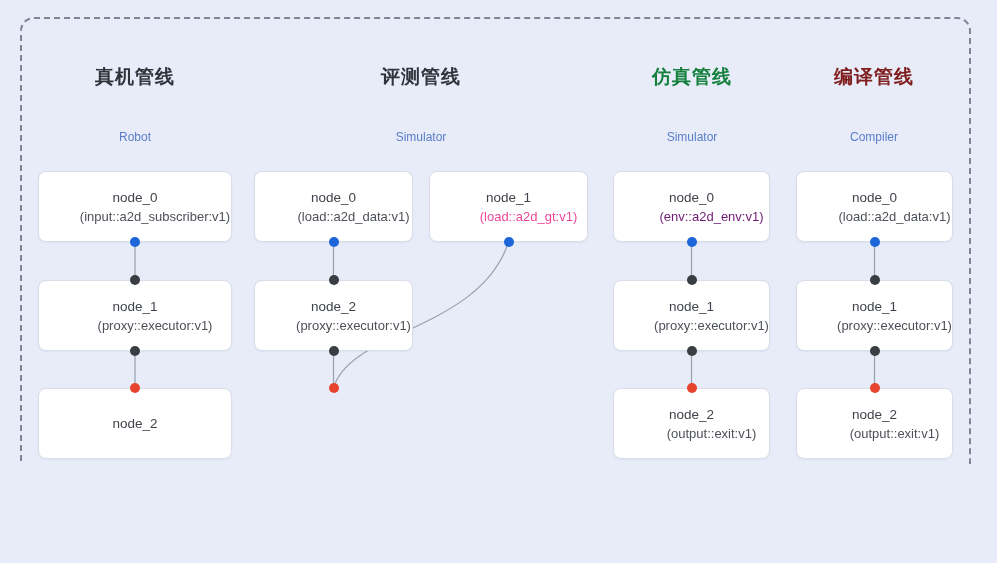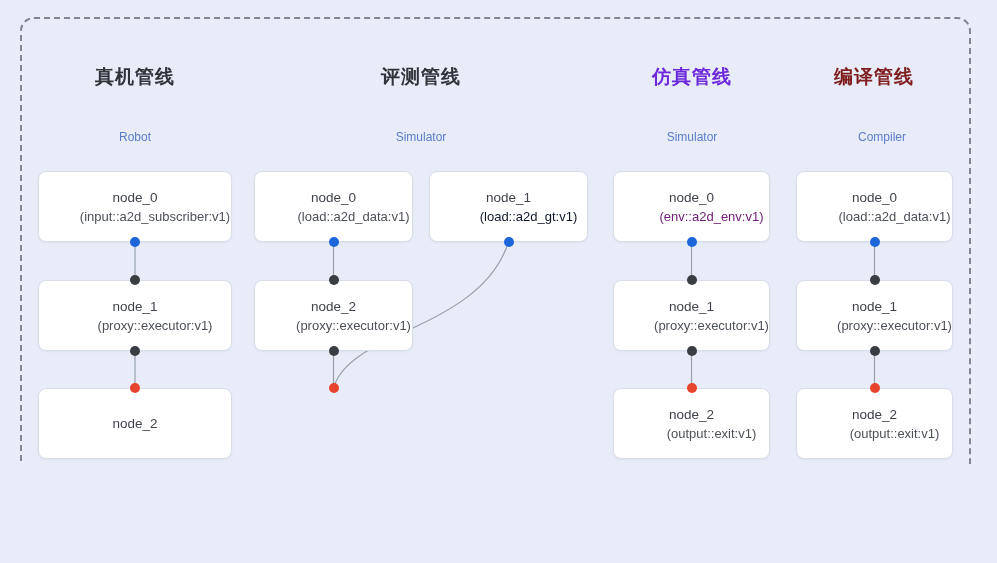--- a/index.html
+++ b/index.html
@@ -111,42 +111,42 @@
         <span class="node-label" style="color: rgb(63, 67, 75);">node_2</span>
       </div>
       <div class="title-cn" style="left: 421px; top: 77px; color: rgb(47, 51, 58);">评测管线</div>
       <div class="title-en" style="left: 421px; top: 137px; color: rgb(91, 125, 202);">Simulator</div>
       <div class="node-box" style="left: 254px; top: 171px; width: 159px; height: 71px; background: rgb(255, 255, 255); border-color: rgb(216, 221, 232);">
         <span class="node-label" style="color: rgb(63, 67, 75);">node_0</span>
         <span class="node-sublabel" style="color: rgb(76, 80, 88);">(load::a2d_data:v1)</span>
       </div>
       <div class="node-box" style="left: 429px; top: 171px; width: 159px; height: 71px; background: rgb(255, 255, 255); border-color: rgb(216, 221, 232);">
         <span class="node-label" style="color: rgb(63, 67, 75);">node_1</span>
-        <span class="node-sublabel" style="color: #0f172a;">(load::a2d_gt:v1)</span>
+        <span class="node-sublabel" style="color: #ec4899;">(load::a2d_gt:v1)</span>
       </div>
       <div class="node-box" style="left: 254px; top: 280px; width: 159px; height: 71px; background: rgb(255, 255, 255); border-color: rgb(216, 221, 232);">
         <span class="node-label" style="color: rgb(63, 67, 75);">node_2</span>
         <span class="node-sublabel" style="color: rgb(76, 80, 88);">(proxy::executor:v1)</span>
       </div>
-      <div class="title-cn" style="left: 692px; top: 77px; color: #6d28d9;">仿真管线</div>
+      <div class="title-cn" style="left: 692px; top: 77px; color: #15803d;">仿真管线</div>
       <div class="title-en" style="left: 692px; top: 137px; color: rgb(91, 125, 202);">Simulator</div>
       <div class="node-box" style="left: 613px; top: 171px; width: 157px; height: 71px; background: rgb(255, 255, 255); border-color: rgb(216, 221, 232);">
         <span class="node-label" style="color: rgb(63, 67, 75);">node_0</span>
         <span class="node-sublabel" style="color: #701a75;">(env::a2d_env:v1)</span>
       </div>
       <div class="node-box" style="left: 613px; top: 280px; width: 157px; height: 71px; background: rgb(255, 255, 255); border-color: rgb(216, 221, 232);">
         <span class="node-label" style="color: rgb(63, 67, 75);">node_1</span>
         <span class="node-sublabel" style="color: rgb(76, 80, 88);">(proxy::executor:v1)</span>
       </div>
       <div class="node-box" style="left: 613px; top: 388px; width: 157px; height: 71px; background: rgb(255, 255, 255); border-color: rgb(216, 221, 232);">
         <span class="node-label" style="color: rgb(63, 67, 75);">node_2</span>
         <span class="node-sublabel" style="color: rgb(76, 80, 88);">(output::exit:v1)</span>
       </div>
       <div class="title-cn" style="left: 874px; top: 77px; color: #7f1d1d;">编译管线</div>
-      <div class="title-en" style="left: 874px; top: 137px; color: rgb(91, 125, 202); margin-left: 8px;">Compiler</div>
+      <div class="title-en" style="left: 874px; top: 137px; color: rgb(91, 125, 202);">Compiler</div>
       <div class="node-box" style="left: 796px; top: 171px; width: 157px; height: 71px; background: rgb(255, 255, 255); border-color: rgb(216, 221, 232);">
         <span class="node-label" style="color: rgb(63, 67, 75);">node_0</span>
         <span class="node-sublabel" style="color: rgb(76, 80, 88);">(load::a2d_data:v1)</span>
       </div>
       <div class="node-box" style="left: 796px; top: 280px; width: 157px; height: 71px; background: rgb(255, 255, 255); border-color: rgb(216, 221, 232);">
         <span class="node-label" style="color: rgb(63, 67, 75);">node_1</span>
         <span class="node-sublabel" style="color: rgb(76, 80, 88);">(proxy::executor:v1)</span>
       </div>
       <div class="node-box" style="left: 796px; top: 388px; width: 157px; height: 71px; background: rgb(255, 255, 255); border-color: rgb(216, 221, 232);">
         <span class="node-label" style="color: rgb(63, 67, 75);">node_2</span>

